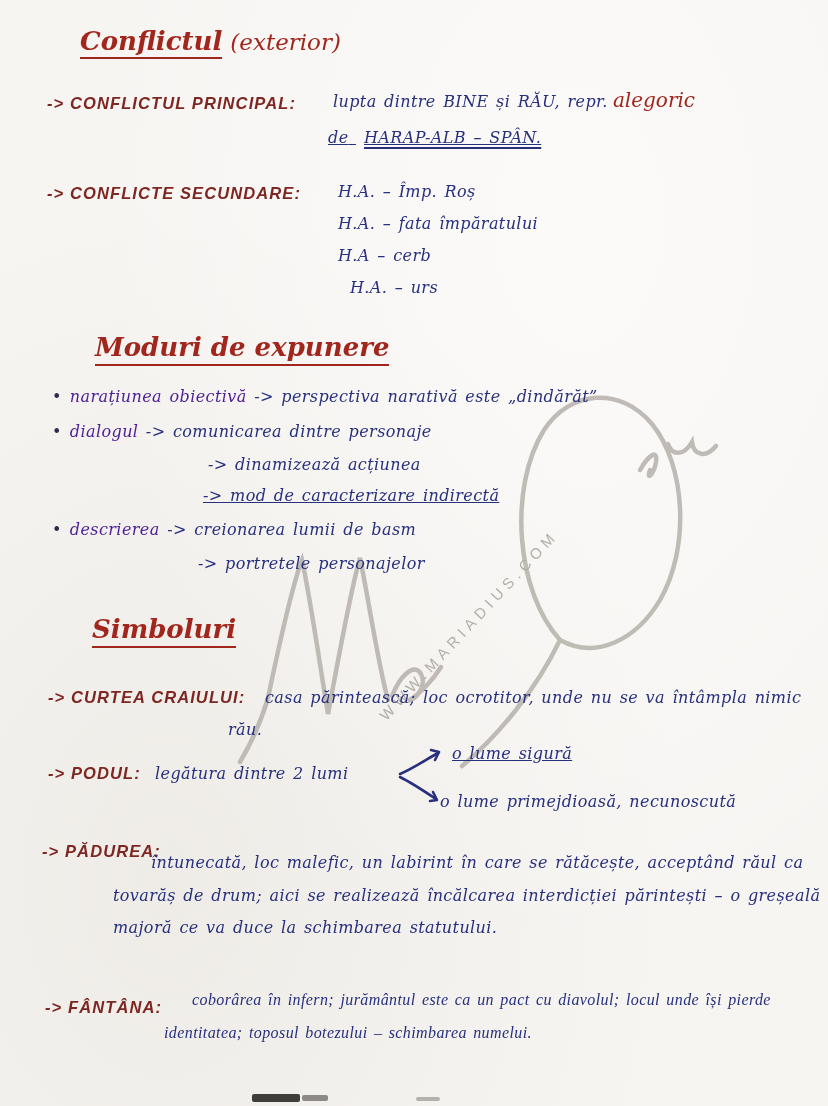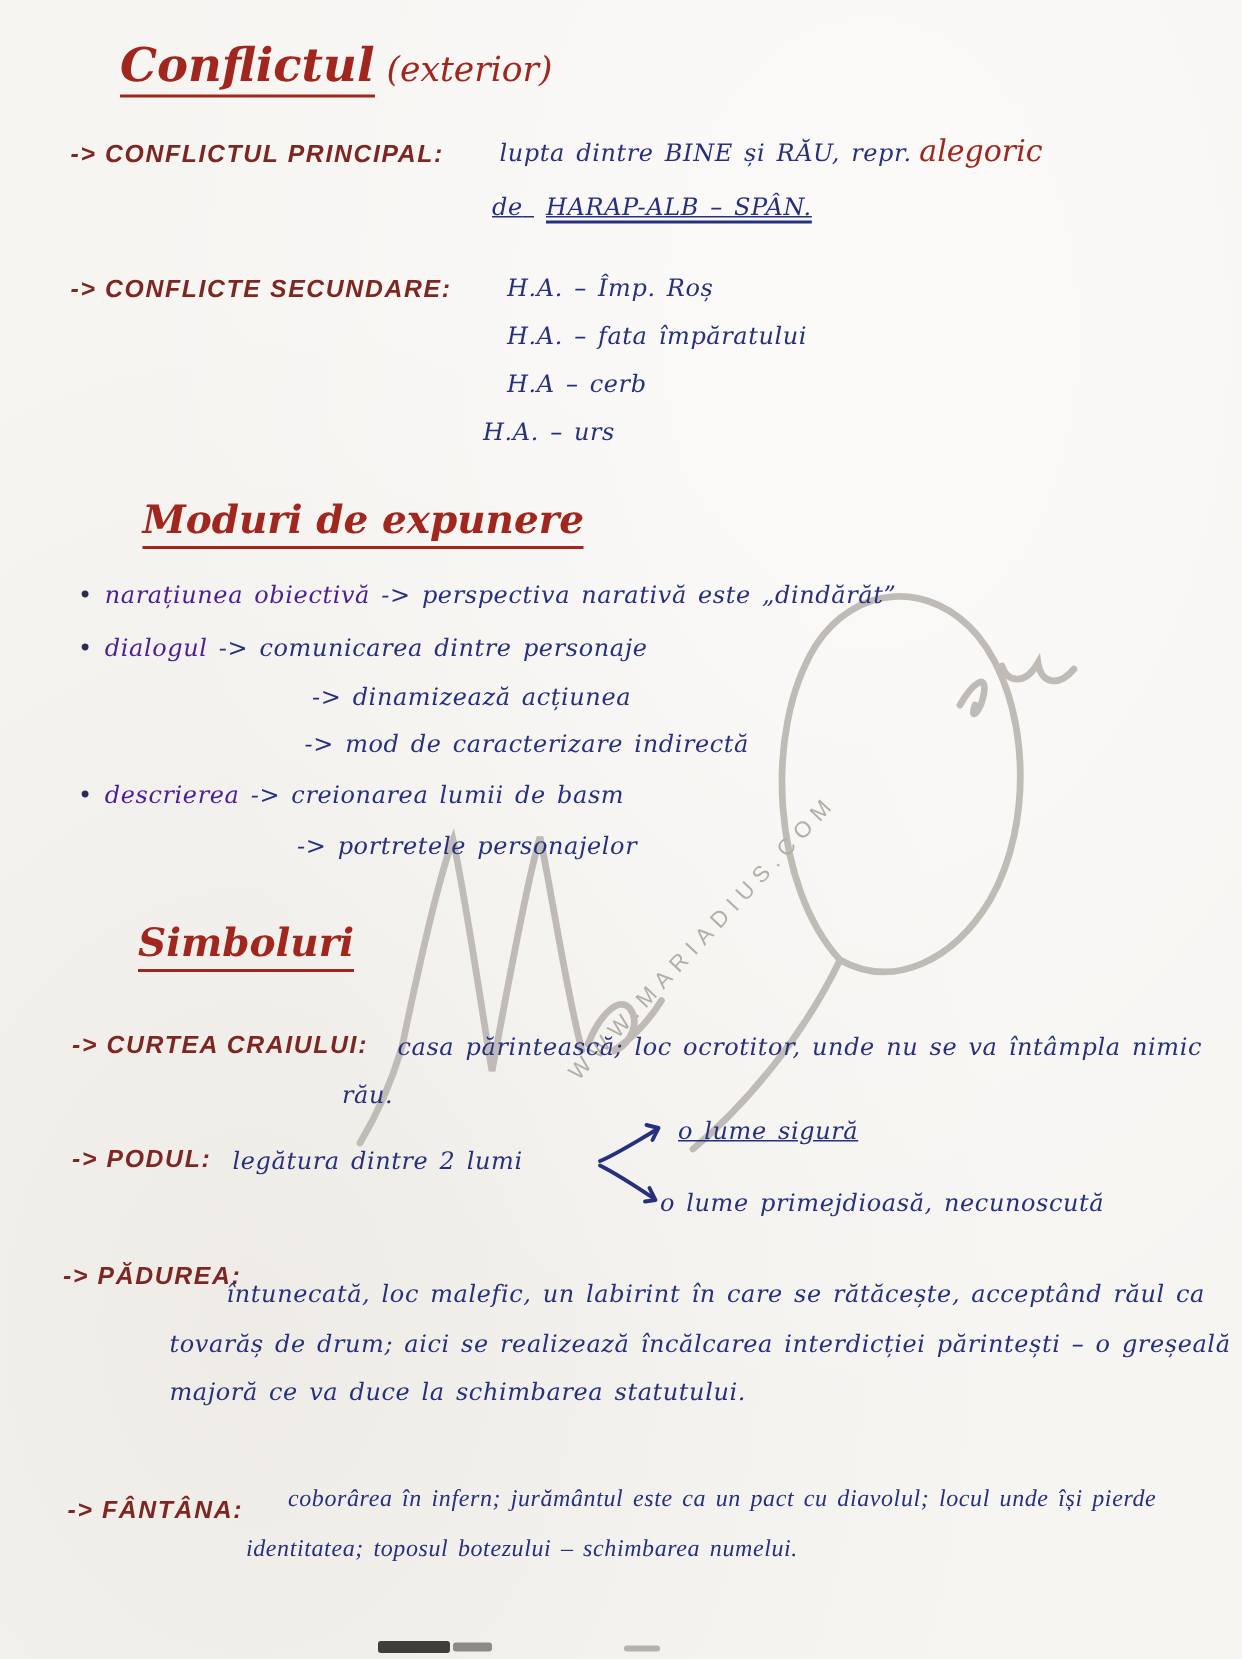--- a/index.html
+++ b/index.html
@@ -30,21 +30,21 @@
     font-family:"Liberation Sans", sans-serif;
     font-style:italic;font-weight:600;
     font-size:16.5px;letter-spacing:1.1px;
   }
   
   .redscript{
     color:#a1261d;
     font-family:"DejaVu Serif", serif;
     font-style:italic;
   }
-  .title-main{font-size:31px;font-weight:600;border-bottom:2.5px solid #a1261d;padding-bottom:1px;}
+  .title-main{font-size:26px;font-weight:600;border-bottom:2.5px solid #a1261d;padding-bottom:1px;}
   .title-paren{font-size:23px;margin-left:8px;}
   .heading{font-size:26px;font-weight:600;border-bottom:2px solid #a1261d;padding-bottom:2px;}
   .u-blue{text-decoration:underline;text-decoration-thickness:2px;text-underline-offset:4px;}
   .bullet-dot{color:#2c2c4e;margin-right:8px;font-style:normal;}
   .term{color:#4c1d95;}
   .watermark-url{
     position:absolute;left:376px;top:712px;
     transform:rotate(-47deg);transform-origin:0 0;
     font-family:"Liberation Sans", sans-serif;
     font-size:15px;letter-spacing:5px;color:#b3aea8;
@@ -82,35 +82,35 @@
 </div>
 <div class="abs blue" style="left:328px;top:122px;text-decoration:underline;">
   <span>de</span>
   <span class="u-blue" style="margin-left:8px;">HARAP-ALB – SPÂN.</span>
 </div>
 
 <div class="abs lbl" style="left:47px;top:184px;">-&gt; CONFLICTE SECUNDARE:</div>
 <div class="abs blue" style="left:338px;top:176px;">H.A. – Împ. Roș</div>
 <div class="abs blue" style="left:338px;top:208px;">H.A. – fata împăratului</div>
 <div class="abs blue" style="left:338px;top:240px;">H.A – cerb</div>
-<div class="abs blue" style="left:322px;top:272px;">H.A. – urs</div>
+<div class="abs blue" style="left:350px;top:272px;">H.A. – urs</div>
 
 <div class="abs redscript" style="left:95px;top:332px;">
   <span class="heading">Moduri de expunere</span>
 </div>
 <div class="abs blue" style="left:52px;top:381px;">
   <span class="bullet-dot">•</span><span class="term">narațiunea obiectivă</span>
   <span>-&gt; perspectiva narativă este „dindărăt”</span>
 </div>
 <div class="abs blue" style="left:52px;top:416px;">
   <span class="bullet-dot">•</span><span class="term">dialogul</span>
   <span>-&gt; comunicarea dintre personaje</span>
 </div>
 <div class="abs blue" style="left:208px;top:449px;">-&gt; dinamizează acțiunea</div>
-<div class="abs blue" style="left:203px;top:480px;">-&gt; mod de caracterizare indirectă</div>
+<div class="abs blue" style="left:203px;top:480px;text-decoration:underline;">-&gt; mod de caracterizare indirectă</div>
 <div class="abs blue" style="left:52px;top:514px;">
   <span class="bullet-dot">•</span><span class="term">descrierea</span>
   <span>-&gt; creionarea lumii de basm</span>
 </div>
 <div class="abs blue" style="left:198px;top:548px;">-&gt; portretele personajelor</div>
 
 <div class="abs redscript" style="left:92px;top:614px;">
   <span class="heading">Simboluri</span>
 </div>
 

